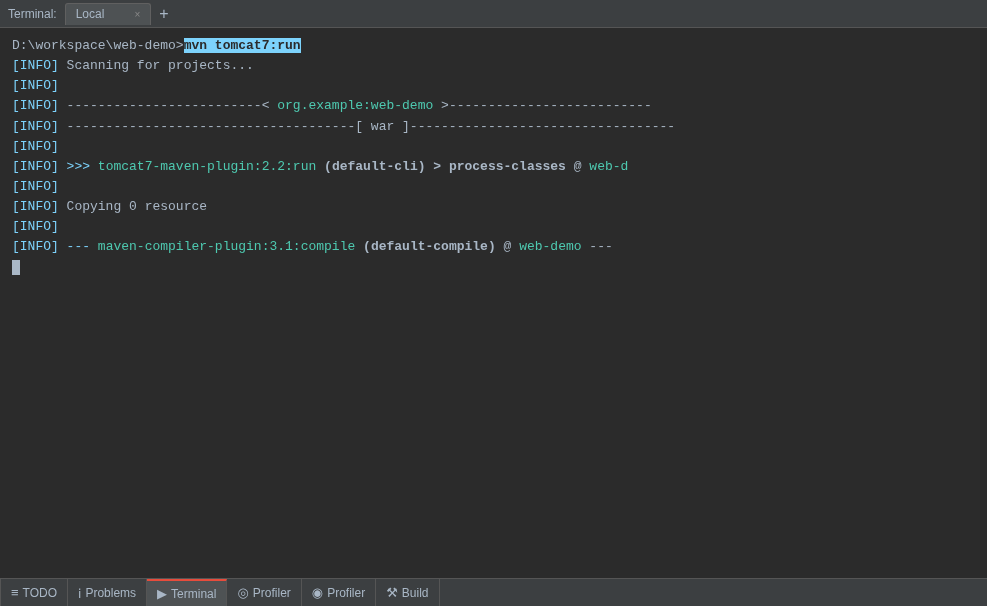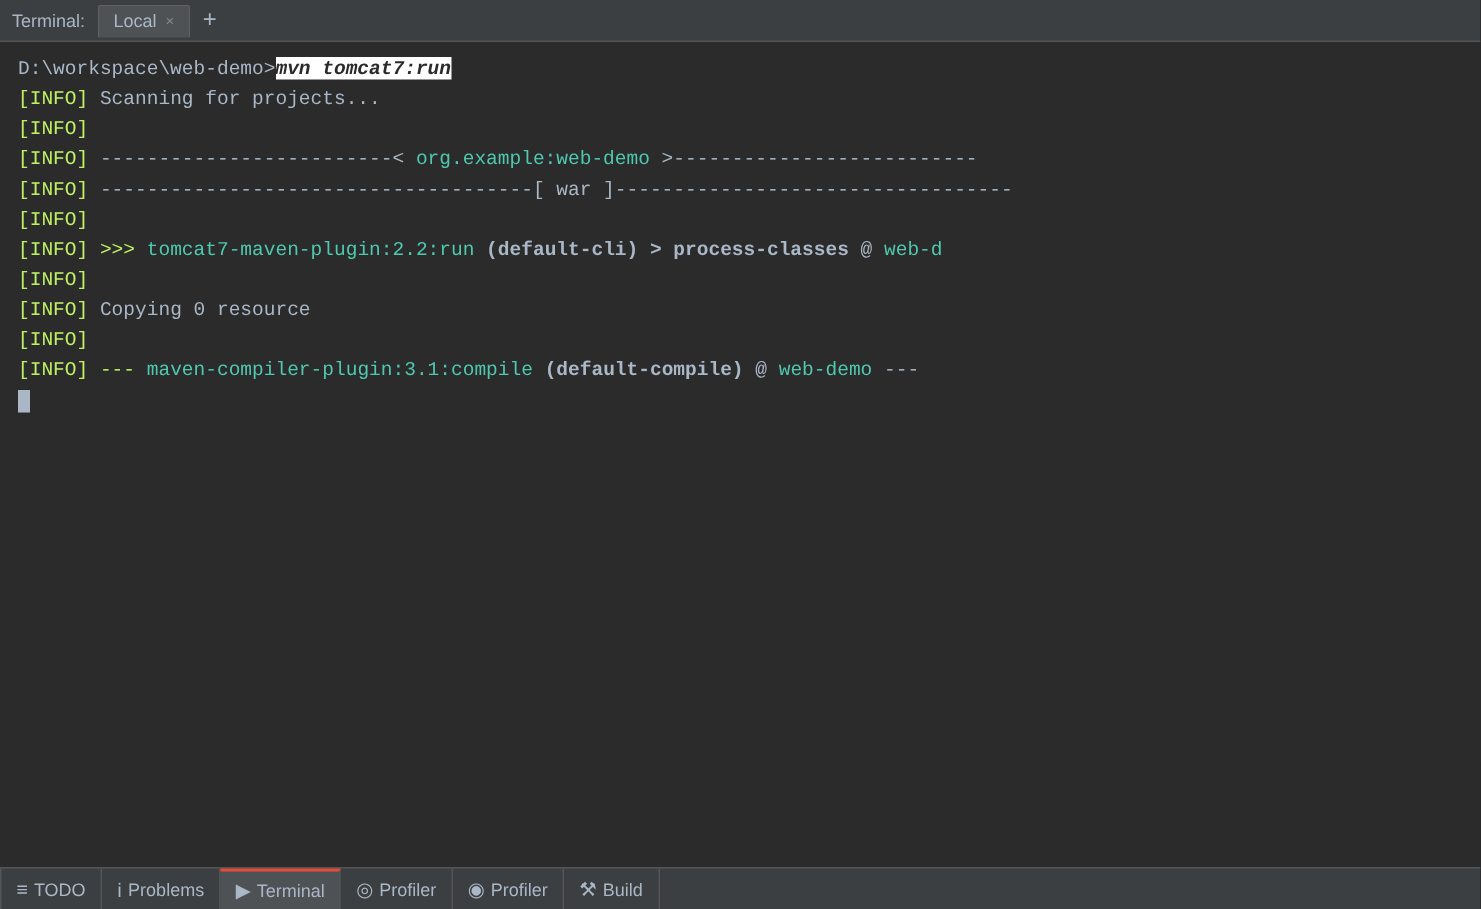--- a/index.html
+++ b/index.html
@@ -37,20 +37,21 @@
       background: #4e5254;
       border: 1px solid #606060;
       border-bottom: none;
       padding: 3px 10px;
       color: #a9b7c6;
       font-family: Arial, sans-serif;
       font-size: 12px;
       cursor: pointer;
       height: 22px;
       border-radius: 3px 3px 0 0;
+      gap: 24px;
     }
     .tab .close-btn {
       margin-left: 6px;
       color: #888;
       font-size: 10px;
     }
     .tab-add {
       background: none;
       border: none;
       color: #a9b7c6;
@@ -70,25 +71,25 @@
       font-size: 13px;
       line-height: 1.5;
     }
 
     .line {
       white-space: pre;
       line-height: 1.55;
     }
 
     .text-default { color: #a9b7c6; }
-    .text-info { color: #bef264; }
+    .text-info { color: #7dd3fc; }
     .text-warning { color: #d4853a; }
     .text-link { color: #4ec9b0; }
     .text-bold { font-weight: bold; color: #a9b7c6; }
-    .text-highlight { background: #ffffff; color: #2b2b2b; font-weight: bold; font-style: italic; }
+    .text-highlight { background: #7dd3fc; color: #2b2b2b; font-weight: bold; }
 
     .cursor {
       display: inline-block;
       width: 8px;
       height: 15px;
       background: #a9b7c6;
       vertical-align: middle;
     }
 
     

